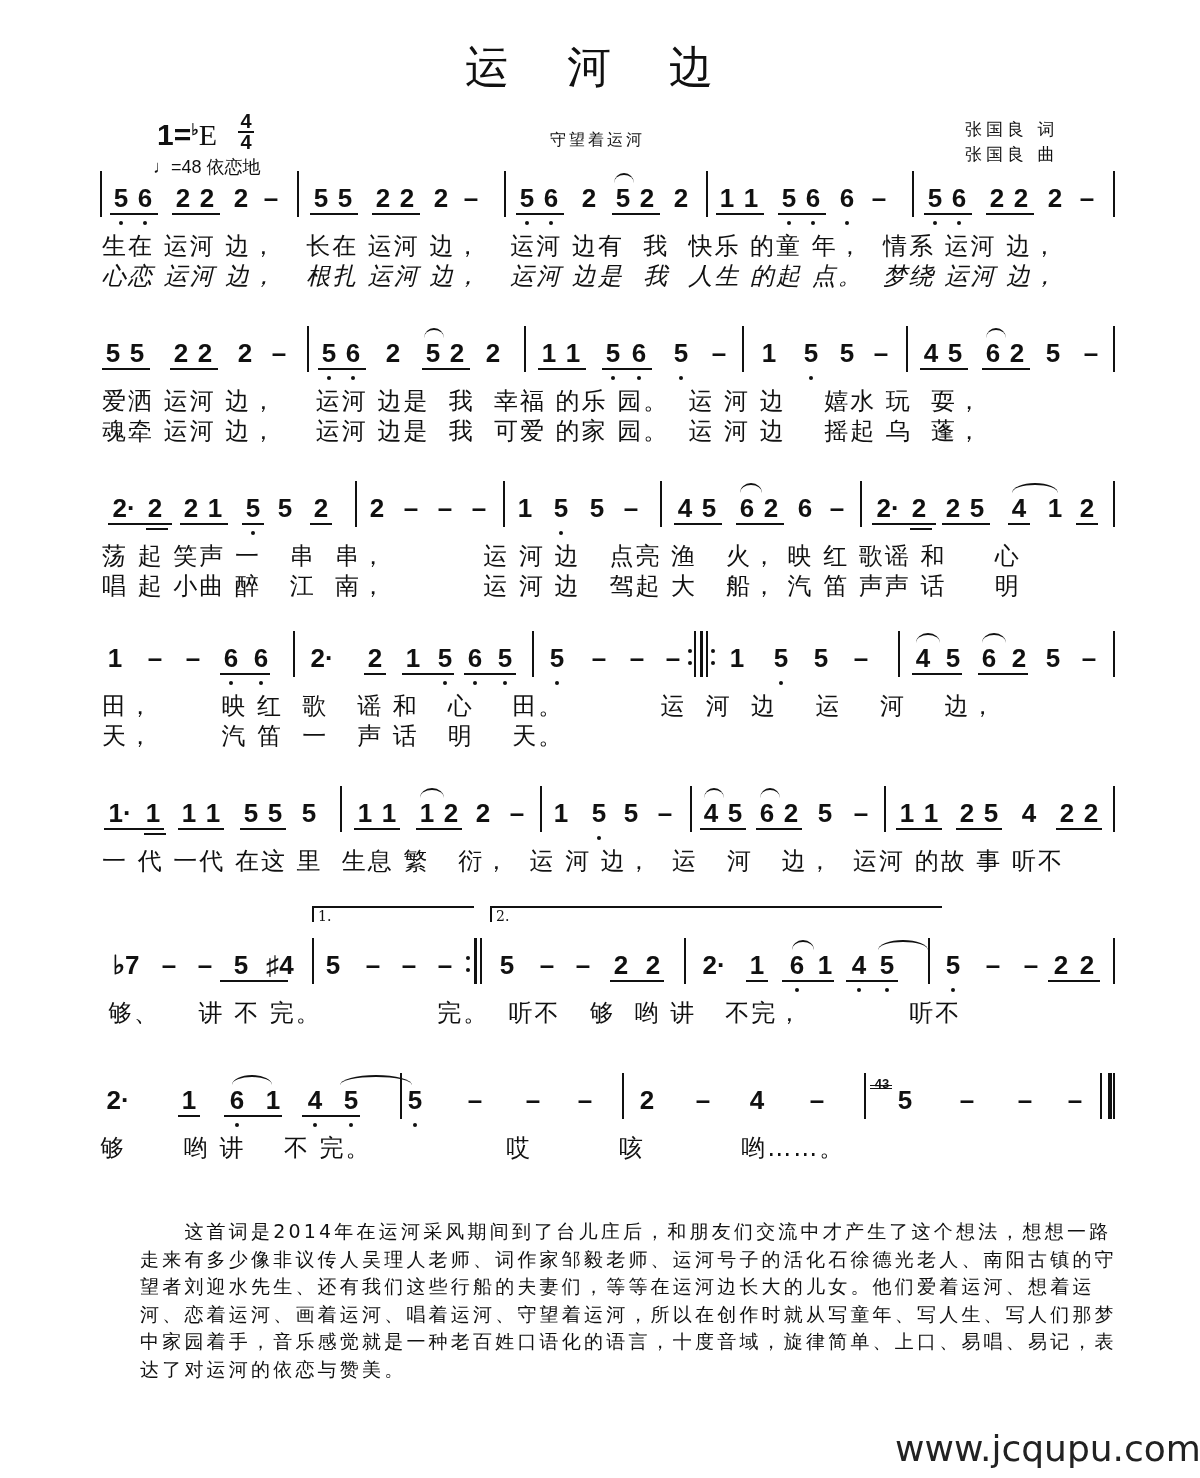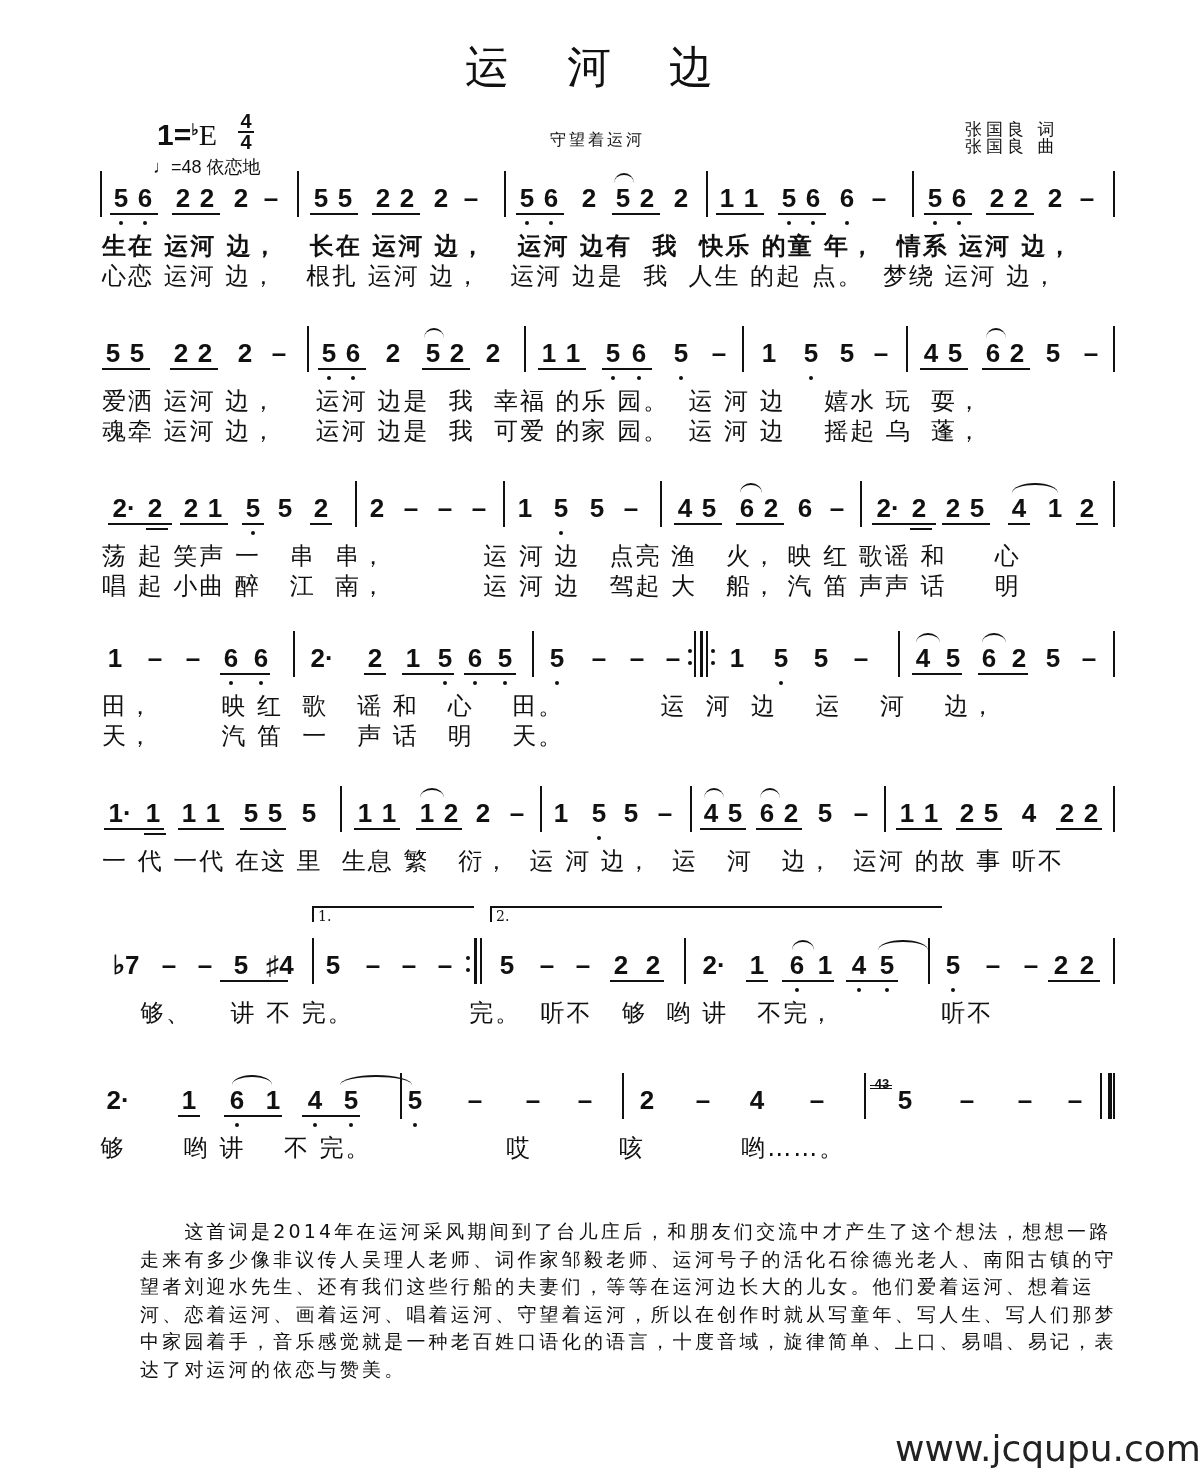--- a/index.html
+++ b/index.html
@@ -36,21 +36,21 @@
   <span>1=</span><span class="flat">♭</span><span class="E">E</span>
 </div>
 <div class="abs ts">
   <div>4</div>
   <div style="border-top:2px solid #111;width:16px;margin:0 auto;"></div>
   <div>4</div>
 </div>
 <div class="abs tempo">♩=48 依恋地</div>
 <div class="abs style">守望着运河</div>
 <div class="abs credit" style="top:118px">张国良 词</div>
-<div class="abs credit" style="top:135px">张国良 曲</div>
+<div class="abs credit" style="top:143px">张国良 曲</div>
 
 <div id="score">
     <div class="bar" style="left: 100px; top: 171px; height: 46px;"></div>
     <div class="bar" style="left: 297px; top: 171px; height: 46px;"></div>
     <div class="bar" style="left: 504px; top: 171px; height: 46px;"></div>
     <div class="bar" style="left: 706px; top: 171px; height: 46px;"></div>
     <div class="bar" style="left: 912px; top: 171px; height: 46px;"></div>
     <div class="bar" style="left: 1113px; top: 171px; height: 46px;"></div>
     <div class="n" style="left: 112px; top: 185px; width: 18px;">5</div>
     <div class="dot" style="left: 119px; top: 221px;"></div>
@@ -95,22 +95,22 @@
     <div class="ul" style="left: 172px; top: 213px; width: 48px;"></div>
     <div class="ul" style="left: 310px; top: 213px; width: 48px;"></div>
     <div class="ul" style="left: 372px; top: 213px; width: 48px;"></div>
     <div class="ul" style="left: 516px; top: 213px; width: 48px;"></div>
     <div class="ul" style="left: 612px; top: 213px; width: 48px;"></div>
     <div class="ul" style="left: 716px; top: 213px; width: 48px;"></div>
     <div class="ul" style="left: 778px; top: 213px; width: 48px;"></div>
     <div class="ul" style="left: 924px; top: 213px; width: 48px;"></div>
     <div class="ul" style="left: 986px; top: 213px; width: 48px;"></div>
     <div class="slur" style="left: 614px; top: 173px; width: 20px;"></div>
-    <div class="lyr" style="left: 102px; top: 233px; font-weight: bold;">生在 运河 边，   长在 运河 边，   运河 边有  我  快乐 的童 年，  情系 运河 边，</div>
-    <div class="lyr" style="left: 102px; top: 263px;">心恋 运河 边，   根扎 运河 边，   运河 边是  我  人生 的起 点。  梦绕 运河 边，</div>
+    <div class="lyr" style="left: 102px; top: 233px;">生在 运河 边，   长在 运河 边，   运河 边有  我  快乐 的童 年，  情系 运河 边，</div>
+    <div class="lyr" style="left: 102px; top: 263px; font-style: italic;">心恋 运河 边，   根扎 运河 边，   运河 边是  我  人生 的起 点。  梦绕 运河 边，</div>
     <div class="bar" style="left: 307px; top: 326px; height: 46px;"></div>
     <div class="bar" style="left: 524px; top: 326px; height: 46px;"></div>
     <div class="bar" style="left: 742px; top: 326px; height: 46px;"></div>
     <div class="bar" style="left: 906px; top: 326px; height: 46px;"></div>
     <div class="bar" style="left: 1113px; top: 326px; height: 46px;"></div>
     <div class="n" style="left: 104px; top: 340px; width: 18px;">5</div>
     <div class="n" style="left: 128px; top: 340px; width: 18px;">5</div>
     <div class="n" style="left: 172px; top: 340px; width: 18px;">2</div>
     <div class="n" style="left: 196px; top: 340px; width: 18px;">2</div>
     <div class="n" style="left: 236px; top: 340px; width: 18px;">2</div>
@@ -354,21 +354,21 @@
     <div class="dot" style="left: 466px; top: 956px;"></div>
     <div class="dot" style="left: 466px; top: 968px;"></div>
     <div class="bar" style="left: 474px; top: 938px; height: 46px; width: 3px;"></div>
     <div class="bar" style="left: 480px; top: 938px; height: 46px;"></div>
     <div class="volta" style="left: 312px; top: 906px; width: 160px;">
       <span>1.</span>
     </div>
     <div class="volta" style="left: 490px; top: 906px; width: 450px;">
       <span>2.</span>
     </div>
-    <div class="lyr" style="left: 108px; top: 1000px; margin-left: 32px;">够、    讲 不 完。            完。  听不   够  哟 讲   不完，           听不</div>
+    <div class="lyr" style="left: 108px; top: 1000px;">够、    讲 不 完。            完。  听不   够  哟 讲   不完，           听不</div>
     <div class="bar" style="left: 400px; top: 1073px; height: 46px;"></div>
     <div class="bar" style="left: 622px; top: 1073px; height: 46px;"></div>
     <div class="bar" style="left: 864px; top: 1073px; height: 46px;"></div>
     <div class="bar" style="left: 1113px; top: 1073px; height: 46px;"></div>
     <div class="n" style="left: 104px; top: 1087px; width: 28px;">2·</div>
     <div class="n" style="left: 180px; top: 1087px; width: 18px;">1</div>
     <div class="n" style="left: 228px; top: 1087px; width: 18px;">6</div>
     <div class="dot" style="left: 235px; top: 1123px;"></div>
     <div class="n" style="left: 264px; top: 1087px; width: 18px;">1</div>
     <div class="n" style="left: 306px; top: 1087px; width: 18px;">4</div>

